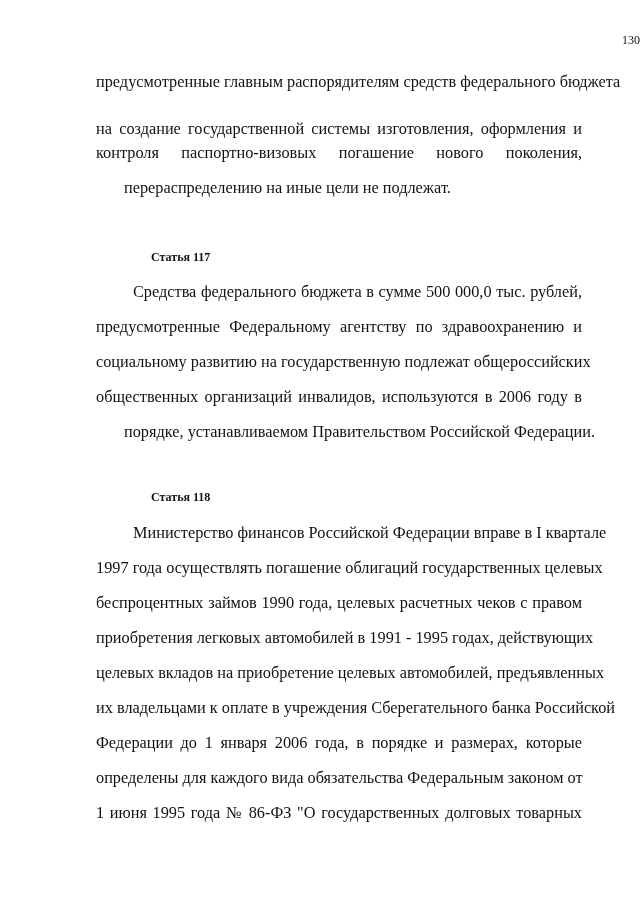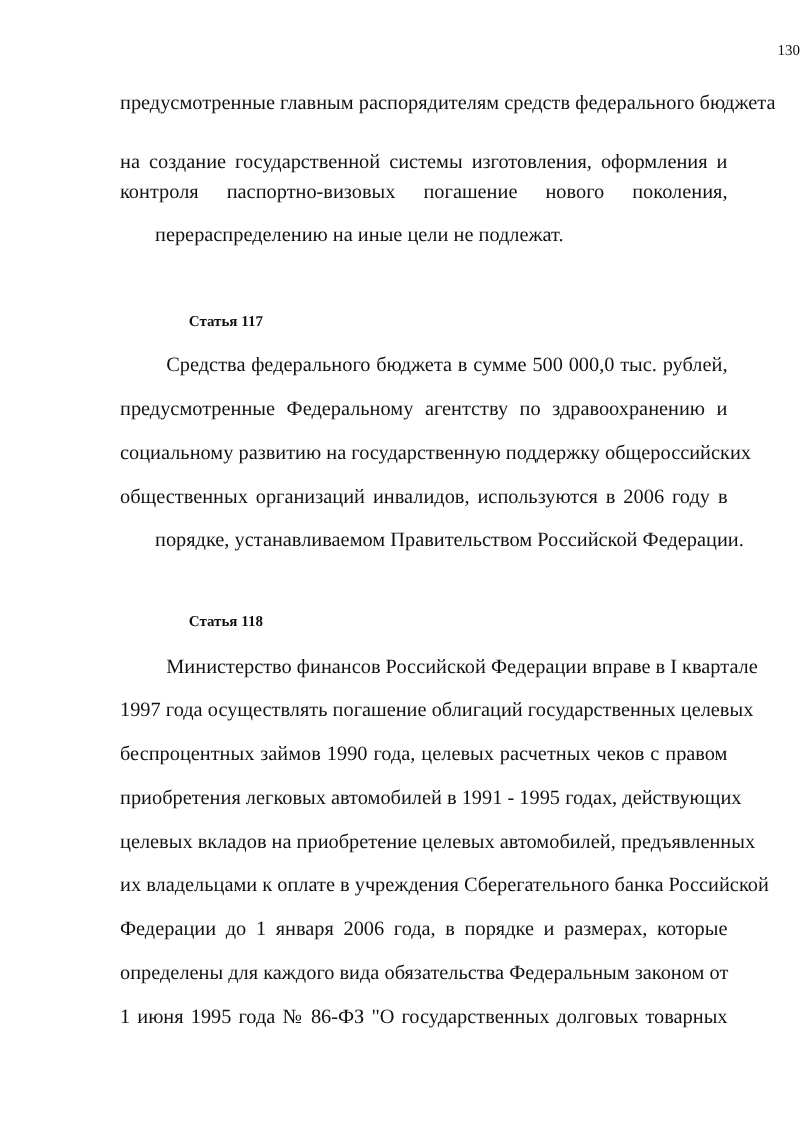--- a/index.html
+++ b/index.html
@@ -22,21 +22,21 @@
   <div class="line" style="top:72px">предусмотренные главным распорядителям средств федерального бюджета</div>
   <div class="line" style="top:119px">на создание государственной системы изготовления, оформления и</div>
   <div class="line" style="top:143px">контроля паспортно-визовых погашение нового поколения,</div>
   <div class="line last" style="top:178px">перераспределению на иные цели не подлежат.</div>
 </div>
 
 <div>
   <div class="heading" style="top:247px">Статья 117</div>
   <div class="line indent" style="top:282px">Средства федерального бюджета в сумме 500 000,0 тыс. рублей,</div>
   <div class="line" style="top:317px">предусмотренные Федеральному агентству по здравоохранению и</div>
-  <div class="line" style="top:352px">социальному развитию на государственную поддержку общероссийских</div>
+  <div class="line" style="top:352px">социальному развитию на государственную подлежат общероссийских</div>
   <div class="line" style="top:387px">общественных организаций инвалидов, используются в 2006 году в</div>
   <div class="line last" style="top:422px">порядке, устанавливаемом Правительством Российской Федерации.</div>
 </div>
 
 <div>
   <div class="heading" style="top:487px">Статья 118</div>
   <div class="line indent" style="top:523px">Министерство финансов Российской Федерации вправе в I квартале</div>
   <div class="line" style="top:558px">1997 года осуществлять погашение облигаций государственных целевых</div>
   <div class="line" style="top:593px">беспроцентных займов 1990 года, целевых расчетных чеков с правом</div>
   <div class="line" style="top:628px">приобретения легковых автомобилей в 1991 - 1995 годах, действующих</div>

